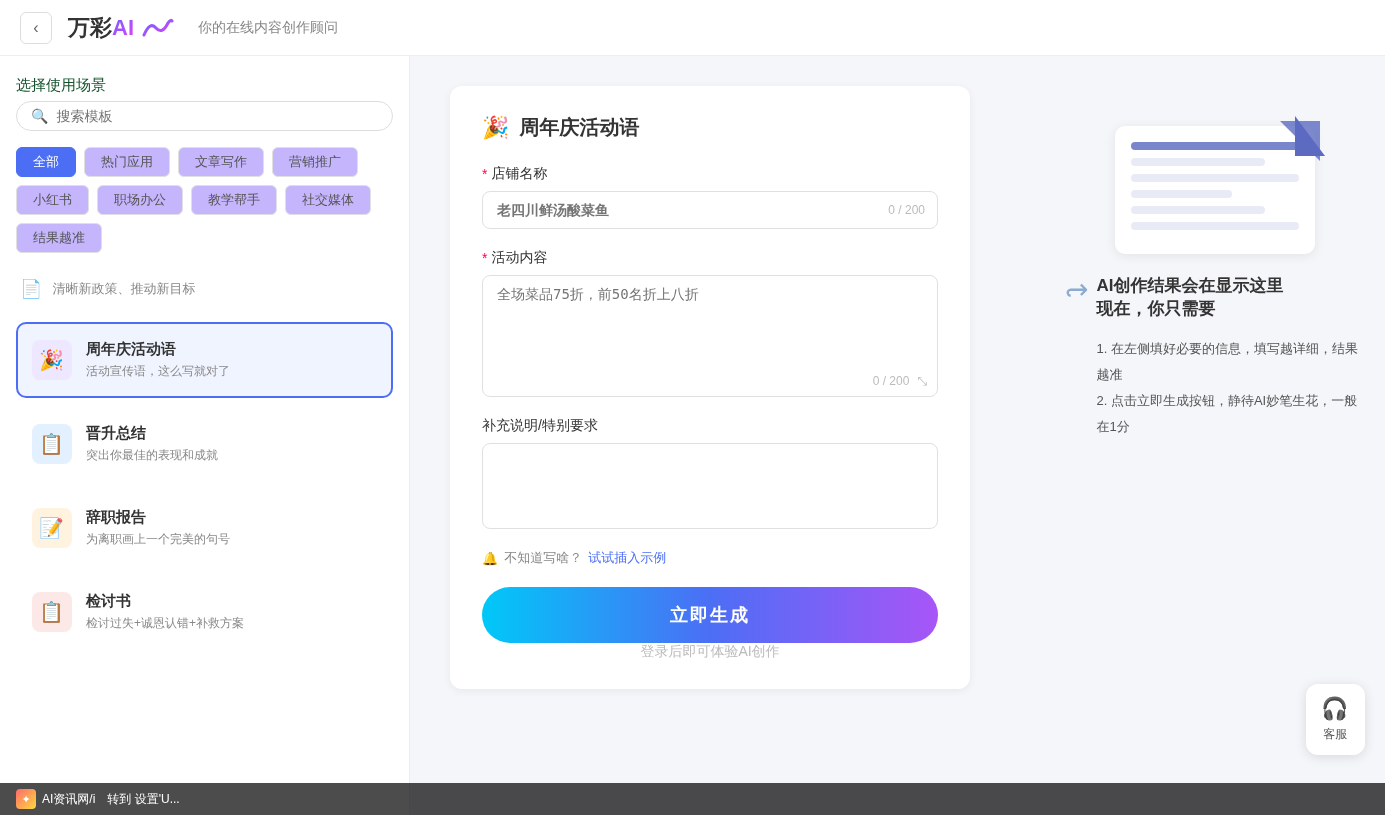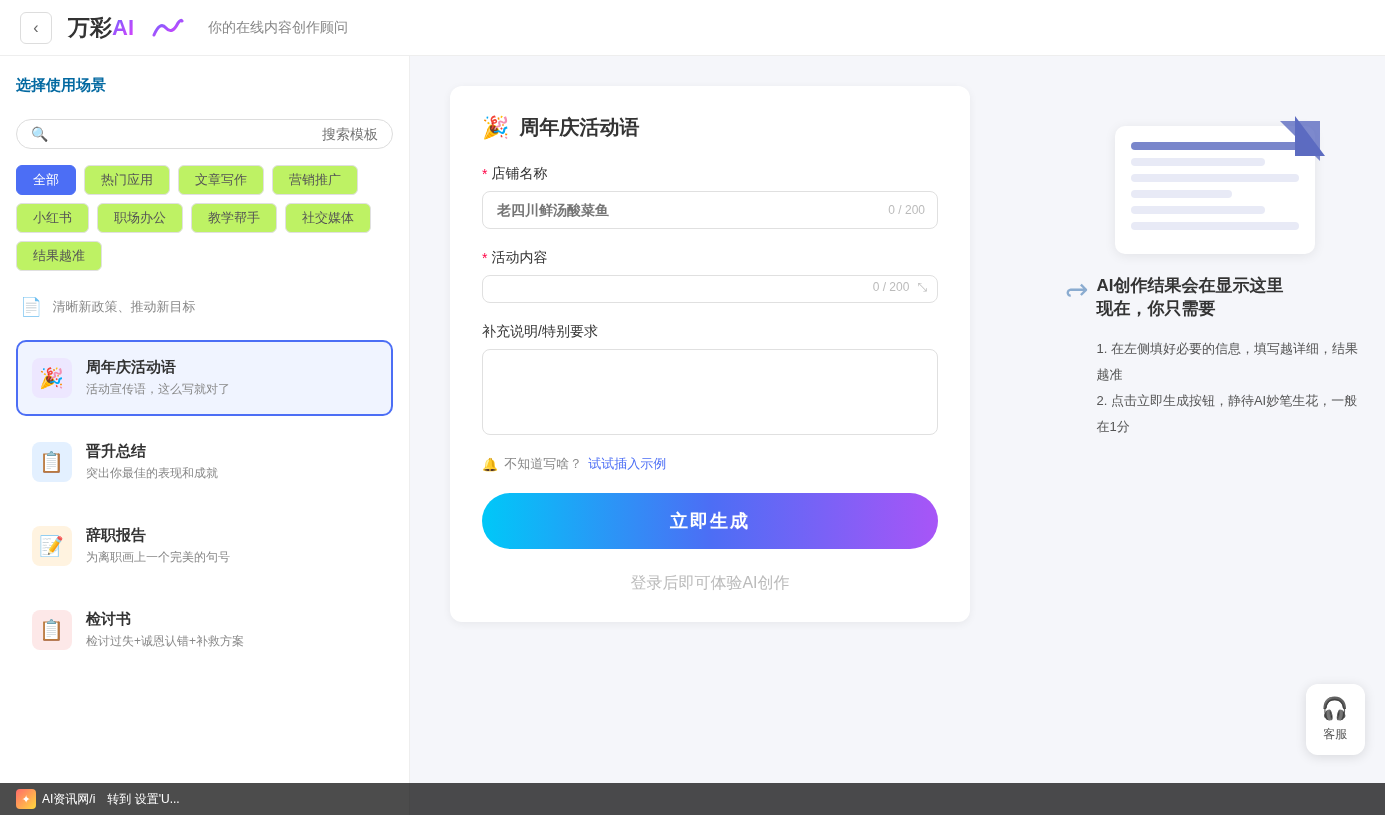--- a/index.html
+++ b/index.html
@@ -18,21 +18,21 @@
     .header-back {
       width: 32px; height: 32px;
       border: 1px solid #ddd;
       border-radius: 6px;
       display: flex; align-items: center; justify-content: center;
       cursor: pointer;
       color: #666;
       font-size: 16px;
     }
     .logo-area {
-      display: flex; align-items: center; gap: 18px;
+      display: flex; align-items: center; gap: 8px;
     }
     .logo-text {
       font-size: 22px;
       font-weight: bold;
       color: #333;
     }
     .logo-ai {
       background: linear-gradient(135deg, #6c63ff, #e040fb);
       -webkit-background-clip: text;
       -webkit-text-fill-color: transparent;
@@ -54,51 +54,51 @@
     .sidebar {
       width: 410px;
       background: #fff;
       border-right: 1px solid #eee;
       padding: 20px 16px;
       overflow-y: auto;
       flex-shrink: 0;
     }
     .sidebar-title {
       font-size: 15px;
-      font-weight: 700;
-      color: #0369a1;
-      margin-bottom: 24px;
+      font-weight: 400;
+      color: #14532d;
+      margin-bottom: 6px;
     }
     .search-box {
       display: flex;
       align-items: center;
       border: 1px solid #ddd;
       border-radius: 20px;
       padding: 6px 14px;
       margin-bottom: 16px;
       background: #fff;
       gap: 8px;
     }
     .search-icon { color: #bbb; font-size: 14px; }
     .search-input {
       border: none; outline: none;
       font-size: 14px; color: #999;
-      flex: 1; background: transparent; text-align: right;
+      flex: 1; background: transparent;
     }
 
     
     .tags-area { margin-bottom: 15px; }
     .tags-row { display: flex; flex-wrap: wrap; gap: 8px; margin-bottom: 8px; }
     .tag {
       padding: 5px 16px;
       border-radius: 6px;
       font-size: 13px;
       cursor: pointer;
       border: 1px solid #e0e0e0;
-      background: #bef264;
+      background: #c4b5fd;
       color: #555;
     }
     .tag.active {
       background: #4c6ef5;
       color: #fff;
       border-color: #4c6ef5;
     }
 
     
     .list-section { margin-top: 12px; }
@@ -262,22 +262,22 @@
       border-radius: 30px;
       background: linear-gradient(90deg, #00c8f8, #4c6ef5, #a855f7);
       color: #fff;
       font-size: 18px;
       font-weight: bold;
       cursor: pointer;
       letter-spacing: 2px;
     }
     .login-hint {
       text-align: center;
-      margin-top: 24px;
-      font-size: 16px;
+      margin-top: 0;
+      font-size: 14px;
       color: #bbb;
     }
 
     
     .right-illustration {
       width: 340px;
       flex-shrink: 0;
       padding: 30px 20px;
       position: relative;
     }
@@ -476,20 +476,21 @@
           </div>
         </div>
 
         
         <div class="form-group">
           <div class="form-label">
             <span class="required">*</span>
             <span>活动内容</span>
           </div>
           <div class="textarea-wrapper">
+            <textarea class="form-textarea" placeholder="全场菜品75折，前50名折上八折" style=""></textarea>
             <div class="textarea-footer">
               <span class="textarea-char">0 / 200</span>
               <span class="resize-icon">⤡</span>
             </div>
           </div>
         </div>
 
         
         <div class="form-group">
           <div class="form-label">

